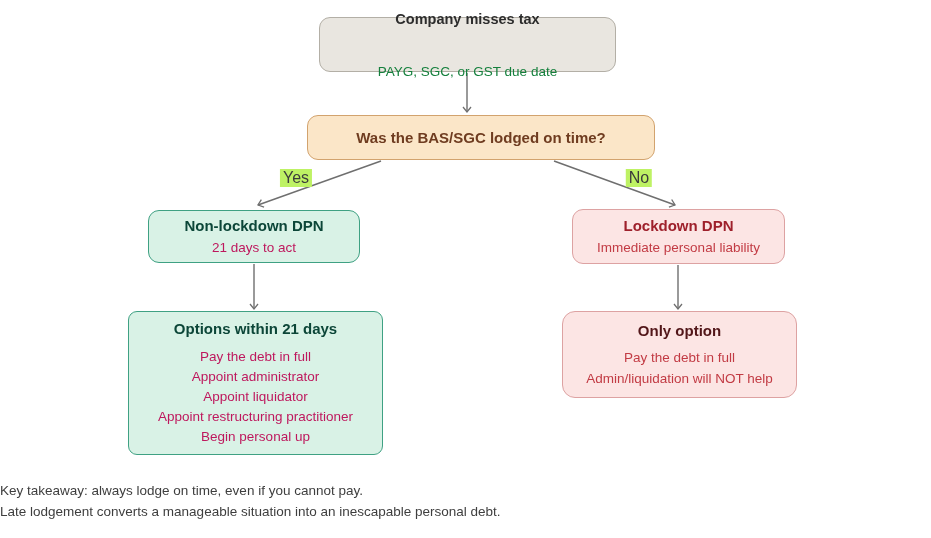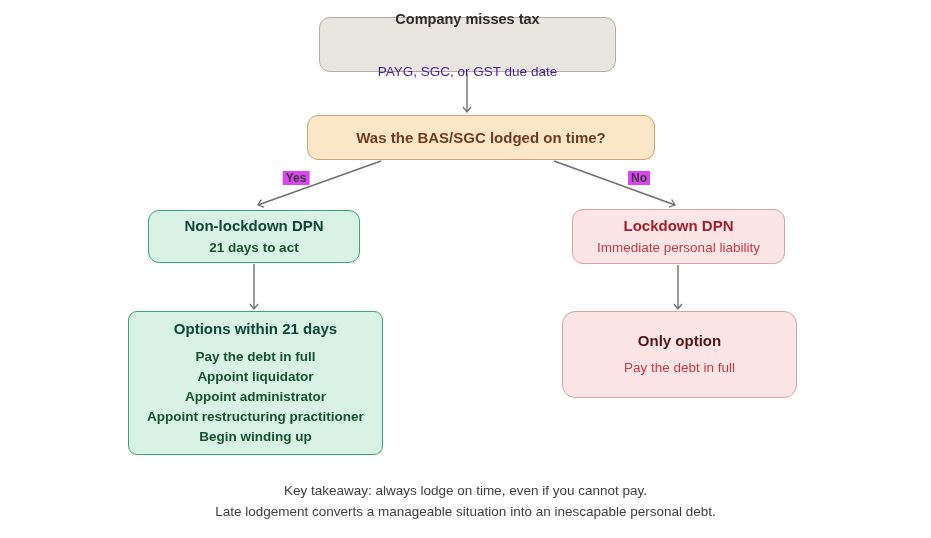--- a/index.html
+++ b/index.html
@@ -48,68 +48,67 @@
     font-size: 13.5px;
     line-height: 20px;
   }
   
   .node-start {
     left: 319px; top: 17px; width: 297px; height: 55px;
     background: #e9e6e0;
     border: 1px solid #b3afa6;
   }
   .node-start .title { color: #2d2d2d; font-size: 14.5px; }
-  .node-start .subtitle { color: #4c1d95; margin-top: 33px; }
+  .node-start .subtitle { color: #15803d; margin-top: 33px; }
   
   .node-question {
     left: 307px; top: 115px; width: 348px; height: 45px;
     background: #fbe6c8;
     border: 1px solid #d2a36e;
   }
   .node-question .title { color: #6f3c20; }
   
   .node-green {
     background: #d9f2e6;
     border: 1px solid #3fa183;
   }
   .node-green .title { color: #0c4638; }
-  .node-green .subtitle, .node-green .item { color: #14532d; font-weight: bold; }
+  .node-green .subtitle, .node-green .item { color: #be185d; }
   .node-nonlockdown { left: 148px; top: 210px; width: 212px; height: 53px; }
   .node-options { left: 128px; top: 311px; width: 255px; height: 144px; border-radius: 9px; }
   .node-options .title { margin-bottom: 8px; }
   
   .node-red {
     background: #fce5e4;
     border: 1px solid #dda2a2;
   }
   .node-lockdown { left: 572px; top: 209px; width: 213px; height: 55px; }
   .node-lockdown .title { color: #9e202b; }
   .node-lockdown .subtitle { color: #c23b44; }
   .node-onlyoption { left: 562px; top: 311px; width: 235px; height: 87px; border-radius: 13px; text-align: right; }
   .node-onlyoption .title { color: #521619; margin-bottom: 6px; }
   .node-onlyoption .item { color: #c23b44; line-height: 21px; }
   
   .edge-label {
     position: absolute;
     transform: translate(-50%, -50%);
-    font-size: 12px;
+    font-size: 16px;
     color: #3c3c3c;
-    background: #d946ef;
+    background: #bef264;
     padding: 0 3px;
-    font-weight: bold;
   }
   .edge-label-yes { left: 296px; top: 178px; }
   .edge-label-no  { left: 639px; top: 178px; }
   
   .footer {
     position: absolute;
     left: 0;
     top: 480px;
     width: 931px;
-    text-align: center;
+    text-align: left;
     font-size: 13.5px;
     line-height: 21px;
     color: #3e3e3e;
   }
 </style>
 </head>
 <body>
 
 <div class="stage">
 
@@ -144,29 +143,30 @@
   </div>
 
   <div class="node node-red node-lockdown">
     <div class="title">Lockdown DPN</div>
     <div class="subtitle">Immediate personal liability</div>
   </div>
 
   <div class="node node-green node-options">
     <div class="title">Options within 21 days</div>
     <div class="item">Pay the debt in full</div>
+    <div class="item">Appoint administrator</div>
     <div class="item">Appoint liquidator</div>
-    <div class="item">Appoint administrator</div>
     <div class="item">Appoint restructuring practitioner</div>
-    <div class="item">Begin winding up</div>
+    <div class="item">Begin personal up</div>
   </div>
 
   <div class="node node-red node-onlyoption">
     <div class="title">Only option</div>
     <div class="item">Pay the debt in full</div>
+    <div class="item">Admin/liquidation will NOT help</div>
   </div>
 
   <div class="footer">
     <div>Key takeaway: always lodge on time, even if you cannot pay.</div>
     <div>Late lodgement converts a manageable situation into an inescapable personal debt.</div>
   </div>
 
 </div>
 
 </body></html>

